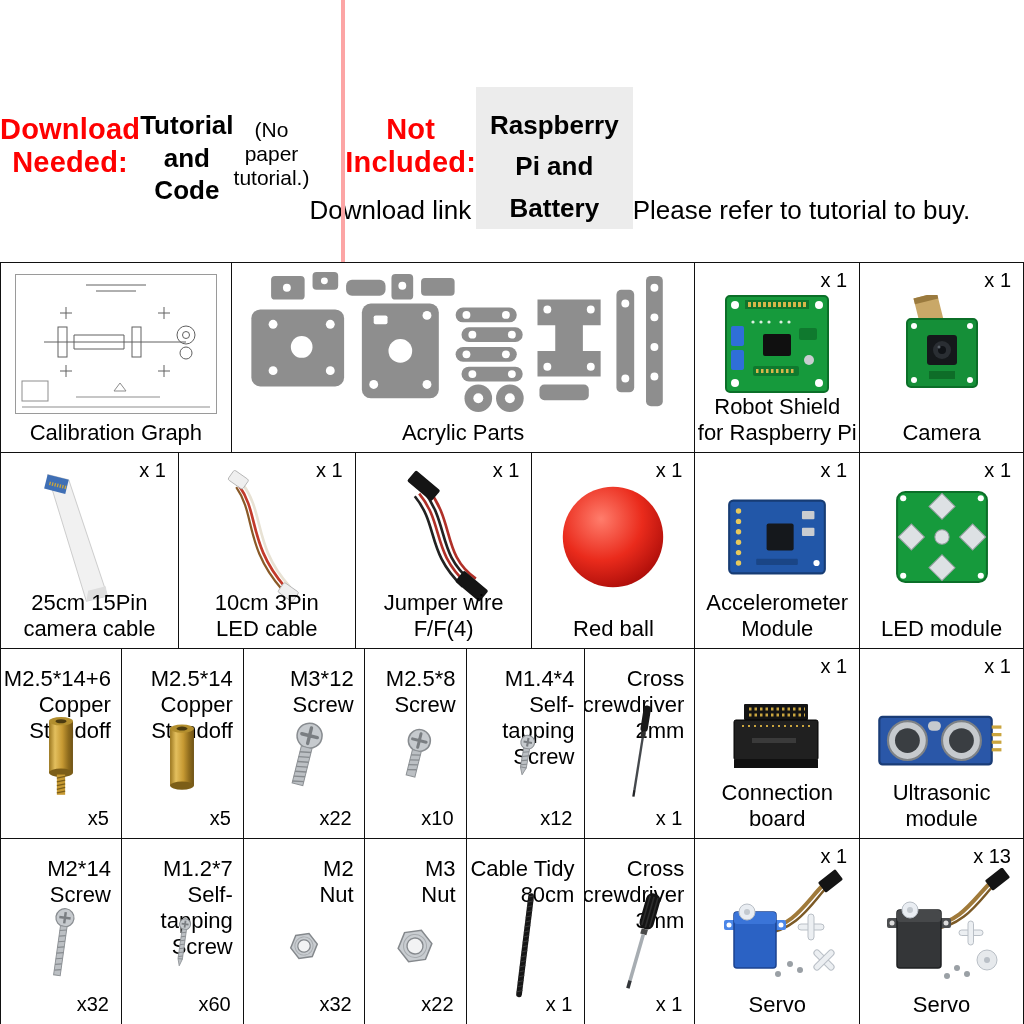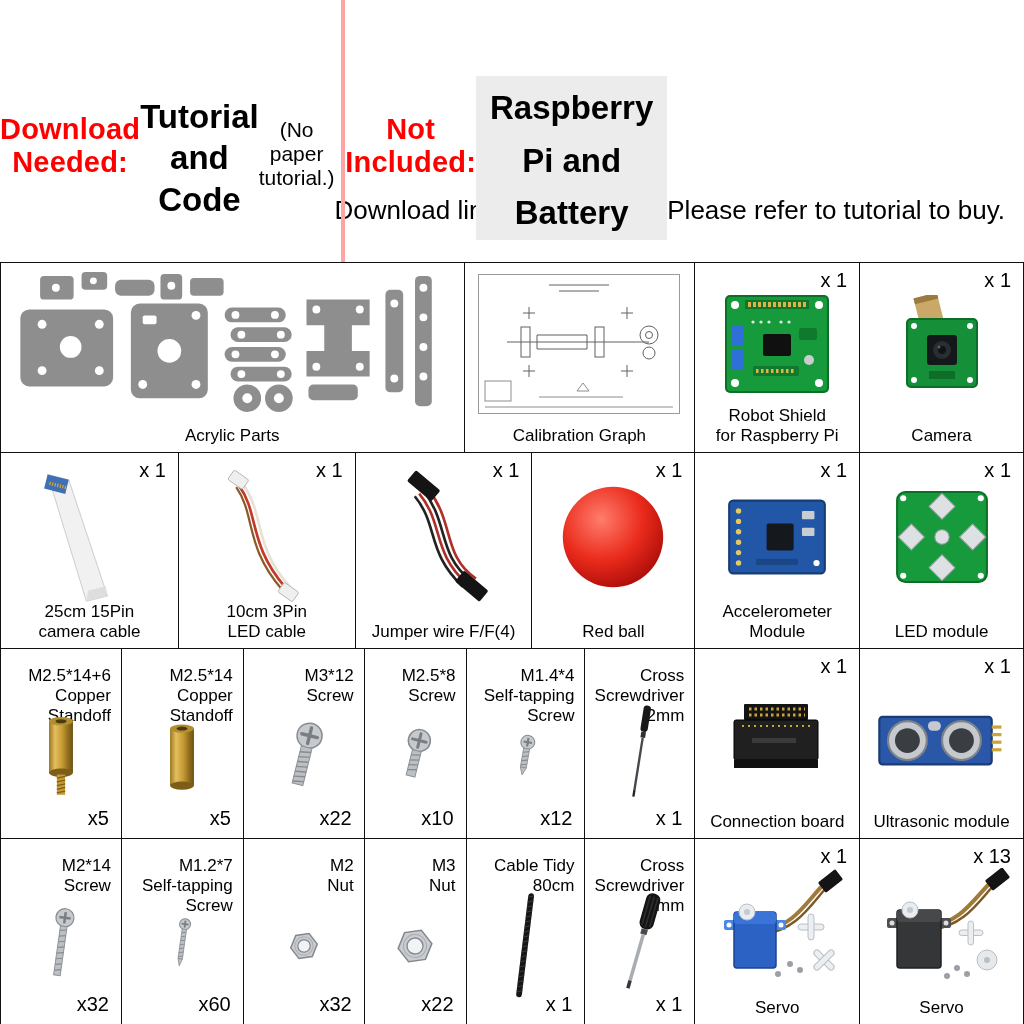--- a/index.html
+++ b/index.html
@@ -5,37 +5,37 @@
   * { margin:0; padding:0; box-sizing:border-box; }
   html,body { background:#fff; }
   body { font-family:"Liberation Sans","DejaVu Sans",sans-serif; color:#000; }
   .page { width:1024px; height:1024px; background:#fff; overflow:hidden; position:relative; }
 
   
   .header-row { display:flex; height:262px; }
   .hcell { width:341.33px; display:flex; align-items:center; text-align:center; padding-top:30px; }
   .hcell + .hcell { border-left:4px solid #fca5a5; }
   .htitle { color:#fe0000; font-weight:bold; font-size:29px; letter-spacing:.2px; }
-  .hsub { font-weight:bold; font-size:33px; margin-top:24px; line-height:1.25; white-space:pre-line; }
-  .hsub.shaded { background:#ececec; line-height:1.6; padding:6px 14px 0; }
+  .hsub { font-weight:bold; font-size:26px; margin-top:24px; line-height:1.25; white-space:pre-line; }
+  .hsub.shaded { background:#ececec; line-height:1.6; padding:18px 14px 0; }
   .hnote { font-size:21px; margin-top:16px; }
   .hfoot { font-size:26px; margin-top:auto; margin-bottom:36px; white-space:nowrap; }
 
   
   .grid { border-top:1px solid #111; border-left:1px solid #111; }
   .prow { display:flex; }
   .cell { position:relative; border-right:1px solid #111; border-bottom:1px solid #111; overflow:hidden; background:#fff; }
   .art { position:absolute; inset:0; display:flex; align-items:center; justify-content:center; }
   .art.a { padding:6px 4px 34px; }   
   .art.b { padding:52px 4px 24px; }  
   .art.c { padding:26px 4px 34px; }  
   .qty { position:absolute; font-size:20px; }
   .qty.tr { top:6px; right:12px; }
   .qty.br { bottom:8px; right:12px; }
-  .lbl { position:absolute; font-size:17px; line-height:1.18; white-space:pre-line; }
+  .lbl { position:absolute; font-size:22px; line-height:1.18; white-space:pre-line; }
   .lbl.bottom { left:0; right:0; bottom:6px; text-align:center; }
   .lbl.top { top:17px; right:10px; text-align:right; }
 </style>
 </head>
 <body>
 
 <div class="page">
 
   <div class="header-row">
     <div class="hcell">
@@ -48,20 +48,54 @@
       <div class="htitle">Not Included:</div>
       <div class="hsub shaded">Raspberry Pi and
 Battery</div>
       <div class="hfoot">Please refer to tutorial to buy.</div>
     </div>
   </div>
 
   <div class="grid">
 
     <div class="prow" style="height:190px">
+
+      <div class="cell" style="width:231px">
+        <div class="art a">
+          <svg width="204" height="142" viewBox="0 0 204 142">
+            <rect x="1.5" y="1.5" width="201" height="139" fill="#fff" stroke="#9a9a9a"></rect>
+            <g stroke="#606060" stroke-width="1" fill="none">
+              <line x1="72" y1="12" x2="132" y2="12"></line>
+                <line x1="82" y1="18" x2="122" y2="18"></line>
+              <line x1="52" y1="34" x2="52" y2="46"></line>
+                <line x1="46" y1="40" x2="58" y2="40"></line>
+              <line x1="150" y1="34" x2="150" y2="46"></line>
+                <line x1="144" y1="40" x2="156" y2="40"></line>
+              <line x1="52" y1="92" x2="52" y2="104"></line>
+                <line x1="46" y1="98" x2="58" y2="98"></line>
+              <line x1="150" y1="92" x2="150" y2="104"></line>
+                <line x1="144" y1="98" x2="156" y2="98"></line>
+              <line x1="30" y1="69" x2="172" y2="69"></line>
+              <rect x="44" y="54" width="9" height="30"></rect>
+              <rect x="118" y="54" width="9" height="30"></rect>
+              <path d="M60 62 h50 v14 h-50 z"></path>
+              <circle cx="172" cy="62" r="9"></circle>
+                <circle cx="172" cy="62" r="3.5"></circle>
+              <circle cx="172" cy="80" r="6"></circle>
+            </g>
+            <g stroke="#8d8d8d" fill="none">
+              <path d="M100 118 l6 -8 l6 8 z"></path>
+              <line x1="62" y1="124" x2="146" y2="124"></line>
+              <rect x="8" y="108" width="26" height="20"></rect>
+              <line x1="8" y1="134" x2="196" y2="134"></line>
+            </g>
+          </svg>
+        </div>
+        <div class="lbl bottom">Calibration Graph</div>
+      </div>
 
       <div class="cell" style="width:464px">
         <div class="art a">
           <svg width="440" height="148" viewBox="0 0 445 150">
             <g fill="#8e8e8e">
               <rect x="28" y="6" width="34" height="24" rx="4"></rect>
               <rect x="70" y="2" width="26" height="18" rx="4"></rect>
               <rect x="104" y="10" width="40" height="16" rx="6"></rect>
               <rect x="150" y="4" width="22" height="26" rx="4"></rect>
               <rect x="180" y="8" width="34" height="18" rx="4"></rect>
@@ -111,54 +145,20 @@
                 <circle cx="387" cy="110" r="4"></circle>
               <circle cx="44" cy="18" r="4"></circle>
                 <circle cx="82" cy="11" r="3.5"></circle>
                 <circle cx="161" cy="16" r="4"></circle>
             </g>
           </svg>
         </div>
         <div class="lbl bottom">Acrylic Parts</div>
       </div>
 
-      <div class="cell" style="width:231px">
-        <div class="art a">
-          <svg width="204" height="142" viewBox="0 0 204 142">
-            <rect x="1.5" y="1.5" width="201" height="139" fill="#fff" stroke="#9a9a9a"></rect>
-            <g stroke="#606060" stroke-width="1" fill="none">
-              <line x1="72" y1="12" x2="132" y2="12"></line>
-                <line x1="82" y1="18" x2="122" y2="18"></line>
-              <line x1="52" y1="34" x2="52" y2="46"></line>
-                <line x1="46" y1="40" x2="58" y2="40"></line>
-              <line x1="150" y1="34" x2="150" y2="46"></line>
-                <line x1="144" y1="40" x2="156" y2="40"></line>
-              <line x1="52" y1="92" x2="52" y2="104"></line>
-                <line x1="46" y1="98" x2="58" y2="98"></line>
-              <line x1="150" y1="92" x2="150" y2="104"></line>
-                <line x1="144" y1="98" x2="156" y2="98"></line>
-              <line x1="30" y1="69" x2="172" y2="69"></line>
-              <rect x="44" y="54" width="9" height="30"></rect>
-              <rect x="118" y="54" width="9" height="30"></rect>
-              <path d="M60 62 h50 v14 h-50 z"></path>
-              <circle cx="172" cy="62" r="9"></circle>
-                <circle cx="172" cy="62" r="3.5"></circle>
-              <circle cx="172" cy="80" r="6"></circle>
-            </g>
-            <g stroke="#8d8d8d" fill="none">
-              <path d="M100 118 l6 -8 l6 8 z"></path>
-              <line x1="62" y1="124" x2="146" y2="124"></line>
-              <rect x="8" y="108" width="26" height="20"></rect>
-              <line x1="8" y1="134" x2="196" y2="134"></line>
-            </g>
-          </svg>
-        </div>
-        <div class="lbl bottom">Calibration Graph</div>
-      </div>
-
       <div class="cell" style="width:165px">
         <div class="qty tr">x 1</div>
         <div class="art a">
           <svg width="108" height="104" viewBox="0 0 108 104">
             <rect x="3" y="4" width="102" height="96" rx="4" fill="#169a3c" stroke="#0b6f28" stroke-width="2"></rect>
             <circle cx="12" cy="13" r="4" fill="#fff"></circle>
               <circle cx="96" cy="13" r="4" fill="#fff"></circle>
             <circle cx="12" cy="91" r="4" fill="#fff"></circle>
               <circle cx="96" cy="91" r="4" fill="#fff"></circle>
             <rect x="22" y="8" width="64" height="9" fill="#10742c"></rect>

